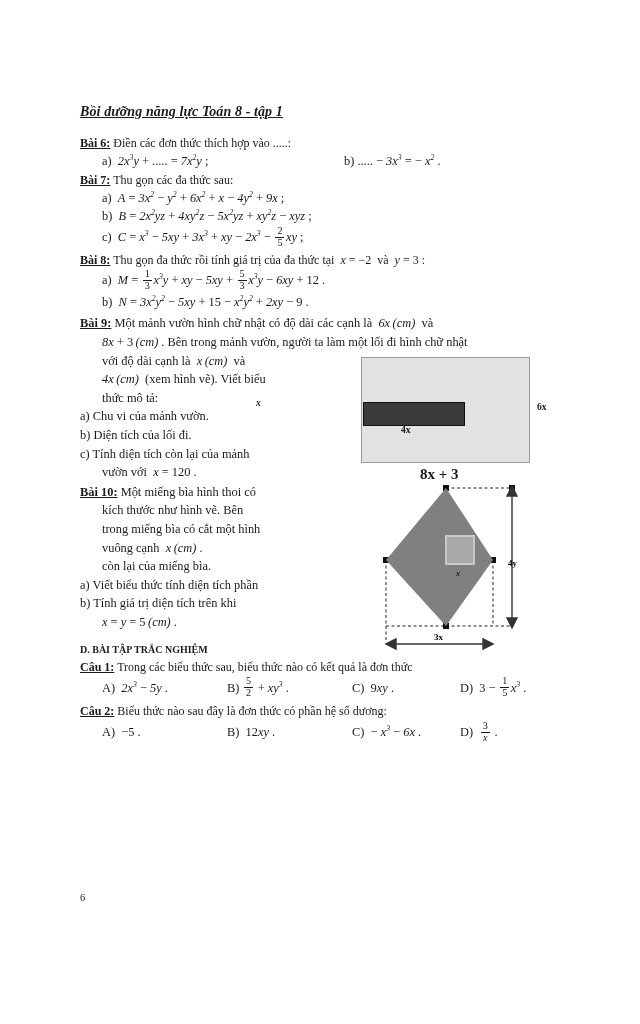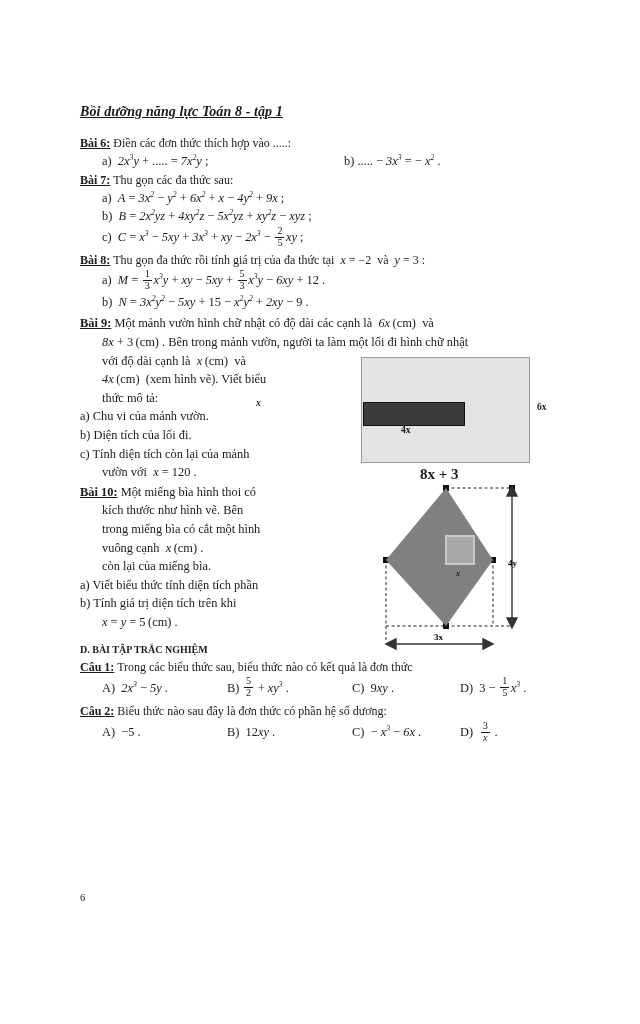--- a/index.html
+++ b/index.html
@@ -54,21 +54,21 @@
   }
   .indent { padding-left: 22px; }
 
   
   i.m { font-style: italic; }
   .m sup, sup.e {
     font-size: 0.62em;
     vertical-align: super;
     line-height: 0;
   }
-  .par { }
+  .par { font-style: italic; }
 
   
   .two-col {
     display: flex;
     font-size: 12.4px;
     line-height: 1.55;
   }
   .two-col > span:first-child { width: 242px; flex: 0 0 242px; }
 
   

